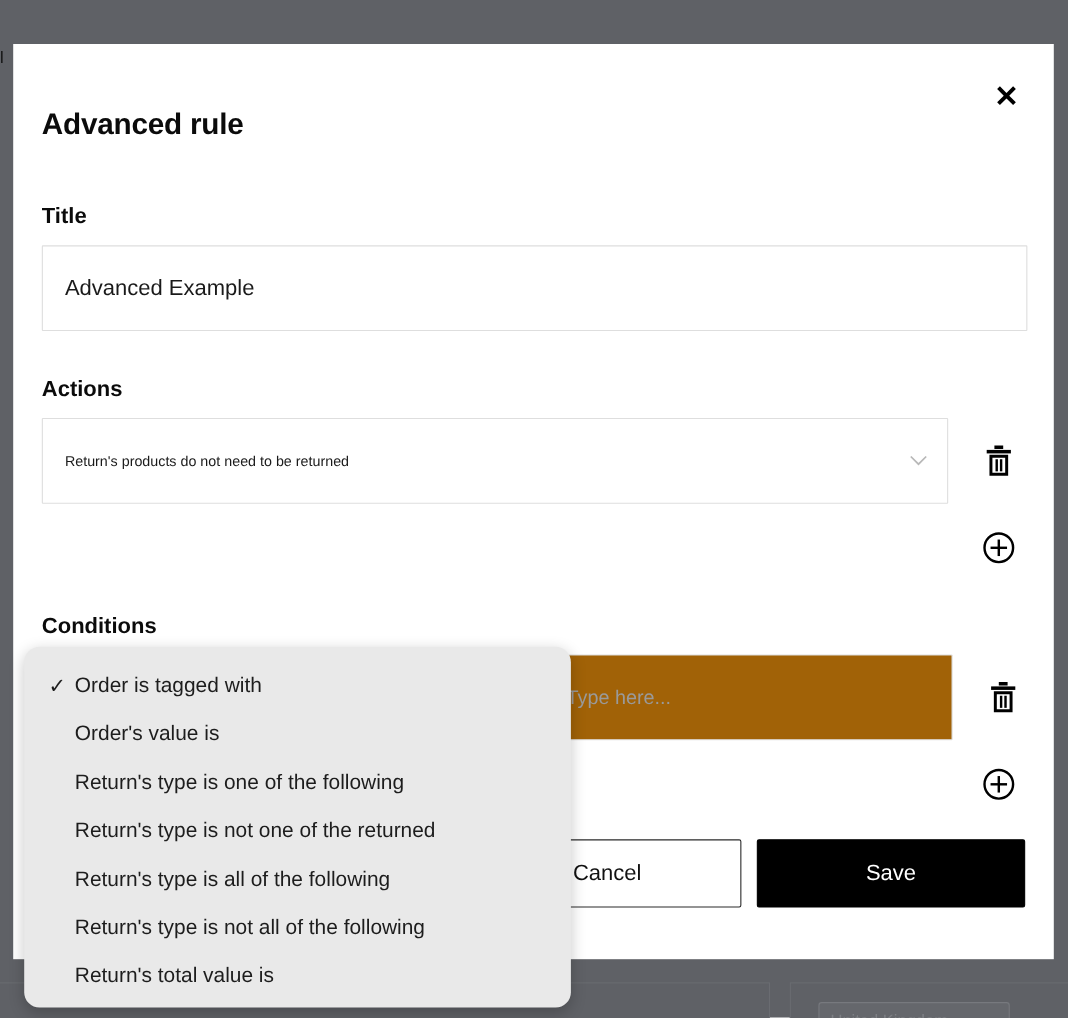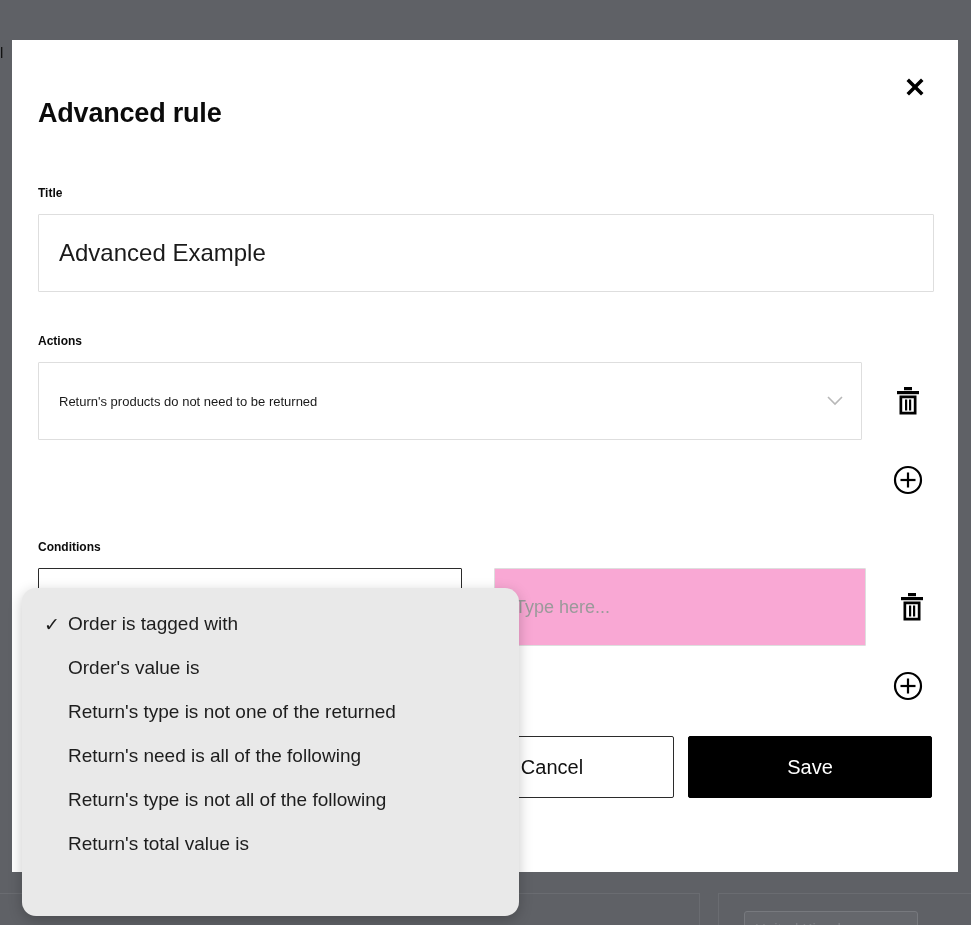--- a/index.html
+++ b/index.html
@@ -83,36 +83,36 @@
     border: none;
     background: transparent;
     cursor: pointer;
     display: flex;
     align-items: center;
     justify-content: center;
     padding: 0;
   }
 
   .section-label {
-    font-size: 12px;
+    font-size: 20px;
     font-weight: bold;
     color: #0b0b0b;
   }
 
   
   .title-block { margin-top: 57px; }
   .title-input {
     display: block;
     width: 896px;
     height: 78px;
     margin-top: 14px;
     border: 1px solid #dedede;
     background: #fff;
     font-family: "Liberation Sans", sans-serif;
-    font-size: 24px;
+    font-size: 20px;
     color: #1a1a1a;
     padding: 0 20px;
     border-radius: 1px;
     outline: none;
   }
 
   
   .actions-block { margin-top: 42px; }
 
   .row {
@@ -180,21 +180,21 @@
     border: 1px solid #2b2b2b;
     background: #fff;
     border-radius: 1px;
   }
 
   .cond-value {
     width: 372px;
     height: 78px;
     margin-left: 32px;
     border: 1px solid #dedede;
-    background: #f9a8d4;
+    background: #a16207;
     font-family: "Liberation Sans", sans-serif;
     font-size: 18px;
     color: #1a1a1a;
     padding: 8px 20px;
     border-radius: 1px;
     outline: none;
   }
   .cond-value::placeholder { color: #9a9a9a; }
 
   
@@ -356,24 +356,27 @@
 
 <div id="dropdown-menu">
     <div class="menu-item">
       <span class="menu-check">✓</span>
       <span>Order is tagged with</span>
     </div>
     <div class="menu-item">
       <span>Order's value is</span>
     </div>
     <div class="menu-item">
+      <span>Return's type is one of the following</span>
+    </div>
+    <div class="menu-item">
       <span>Return's type is not one of the returned</span>
     </div>
     <div class="menu-item">
-      <span>Return's need is all of the following</span>
+      <span>Return's type is all of the following</span>
     </div>
     <div class="menu-item">
       <span>Return's type is not all of the following</span>
     </div>
     <div class="menu-item">
       <span>Return's total value is</span>
     </div>
   </div>
 
 </body></html>

